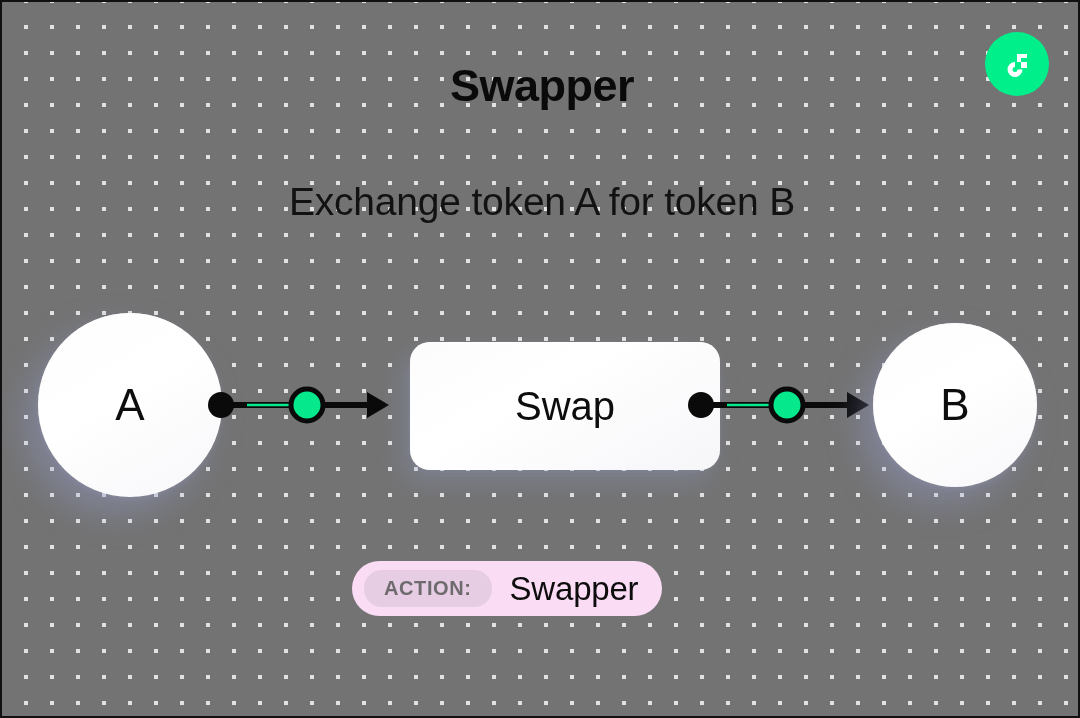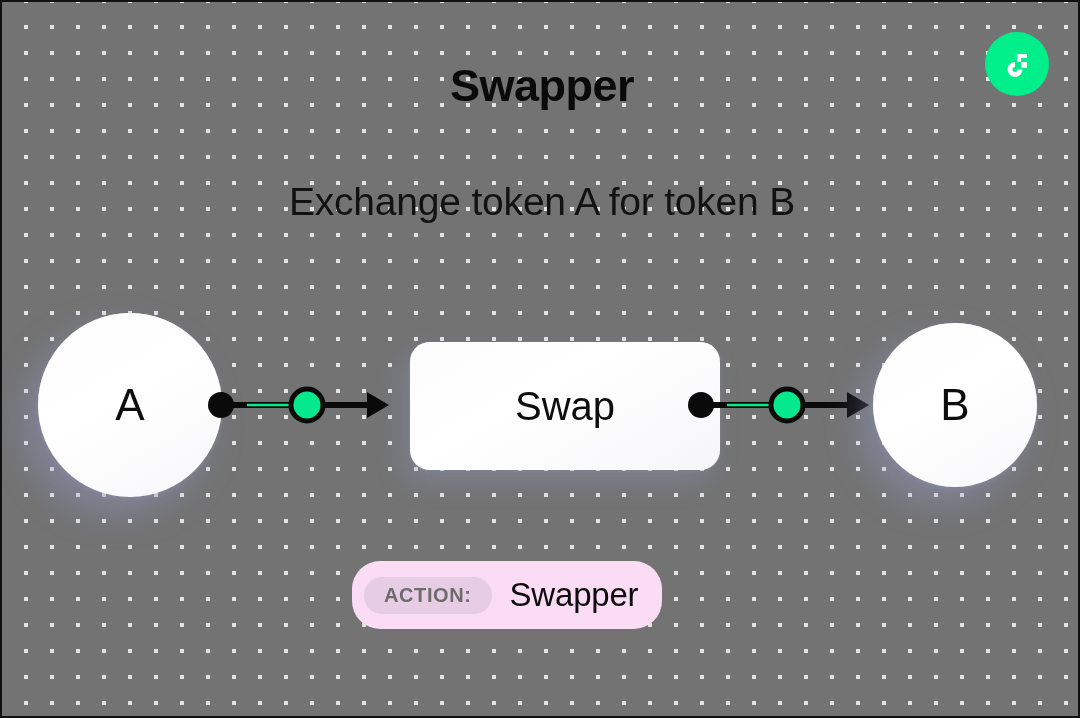--- a/index.html
+++ b/index.html
@@ -128,21 +128,21 @@
   }
   #connector-left  { left: 205px; width: 186px; }
   #connector-right { left: 685px; width: 186px; }
   .connector svg { display: block; }
 
   
   #action-badge {
     position: absolute;
     left: 350px;
     top: 559px;
-    height: 68px;
+    height: 55px;
     border-radius: 28px;
     background: #fbdcf5;
     display: flex;
     align-items: center;
     padding: 0 24px 0 12px;
     gap: 18px;
   }
   #action-label {
     background: #e7cde3;
     color: #6e6b6e;

